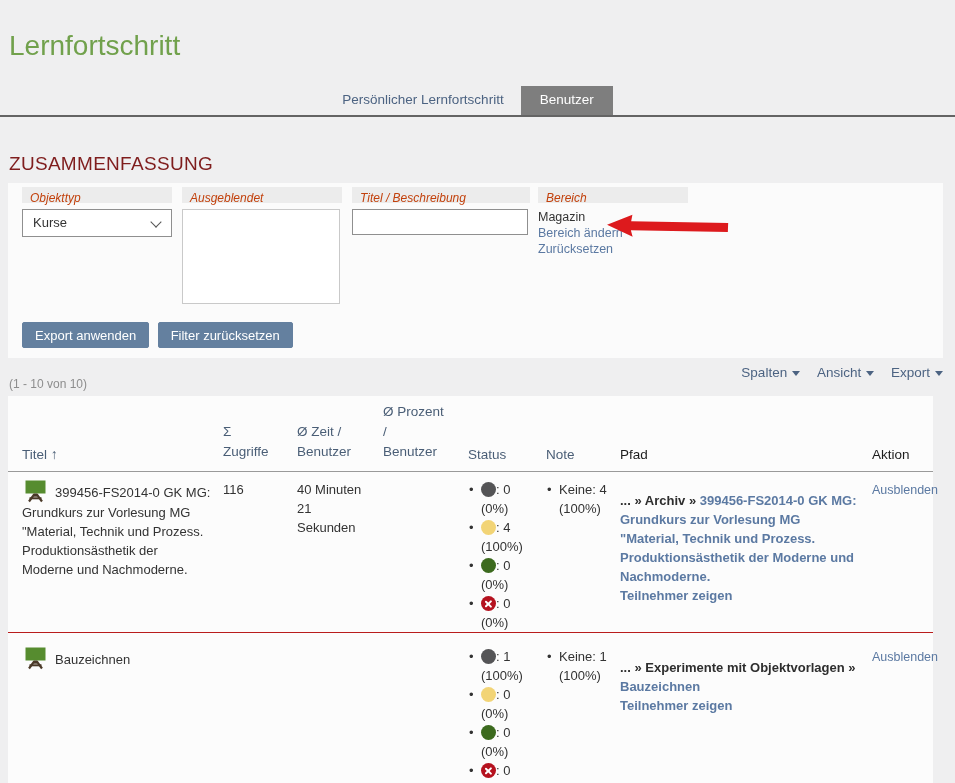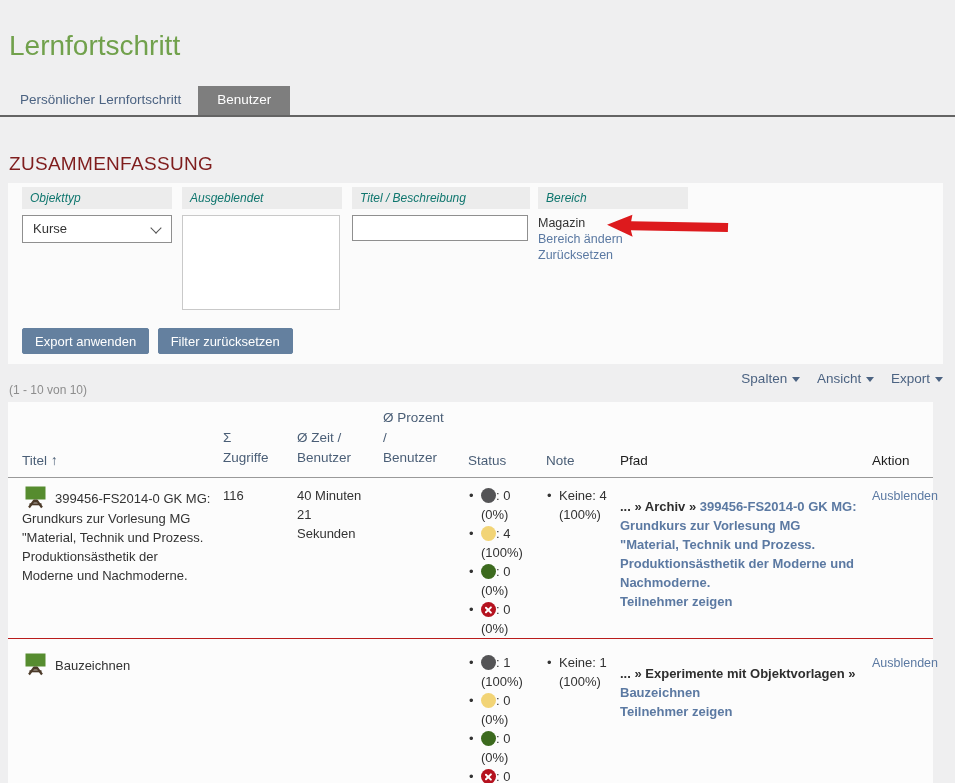--- a/index.html
+++ b/index.html
@@ -12,22 +12,23 @@
   }
   a { text-decoration:none; cursor:pointer; }
 
   
   h1.page-title {
     margin:0; padding:30px 0 0 9px;
     font-size:28px; font-weight:400; color:#71a14c;
   }
   .tabbar {
     display:flex; align-items:flex-end;
-    margin-top:24px; padding-left:20px;
+    margin-top:24px; 
     border-bottom:2px solid #646464;
+    justify-content:center;
   }
   .tab {
     font-size:13.5px; color:#4c6382;
     padding:6px 0 8px; margin-right:17px; white-space:nowrap;
   }
   .tab.active {
     background:#7e7e7e; color:#ffffff;
     padding:6px 19px 8px; margin-right:0;
   }
 
@@ -40,23 +41,23 @@
   .filter-panel {
     position:relative;
     margin-left:8px; width:935px;
     background:#fbfbfb;
     padding:4px 0 10px 14px;
   }
   .filter-groups { display:flex; align-items:flex-start; }
   .fgroup { margin-right:10px; }
   .fgroup.g3 { margin-right:8px; }
   .flabel {
-    background:#ececec; color:#0f766e;
+    background:#ececec; color:#c2410c;
     font-style:italic; font-size:12px;
-    height:22px; line-height:22px; padding:0 8px;
+    height:16px; line-height:22px; padding:0 8px;
     margin-bottom:6px;
   }
   .g1 { width:150px; } .g2 { width:160px; } .g3 { width:178px; } .g4 { width:150px; }
   .selectbox {
     position:relative; width:150px; height:28px;
     background:#fff; border:1px solid #8f8f8f;
     font-size:13px; line-height:26px; padding-left:10px;
     cursor:pointer;
   }
   .chev {

